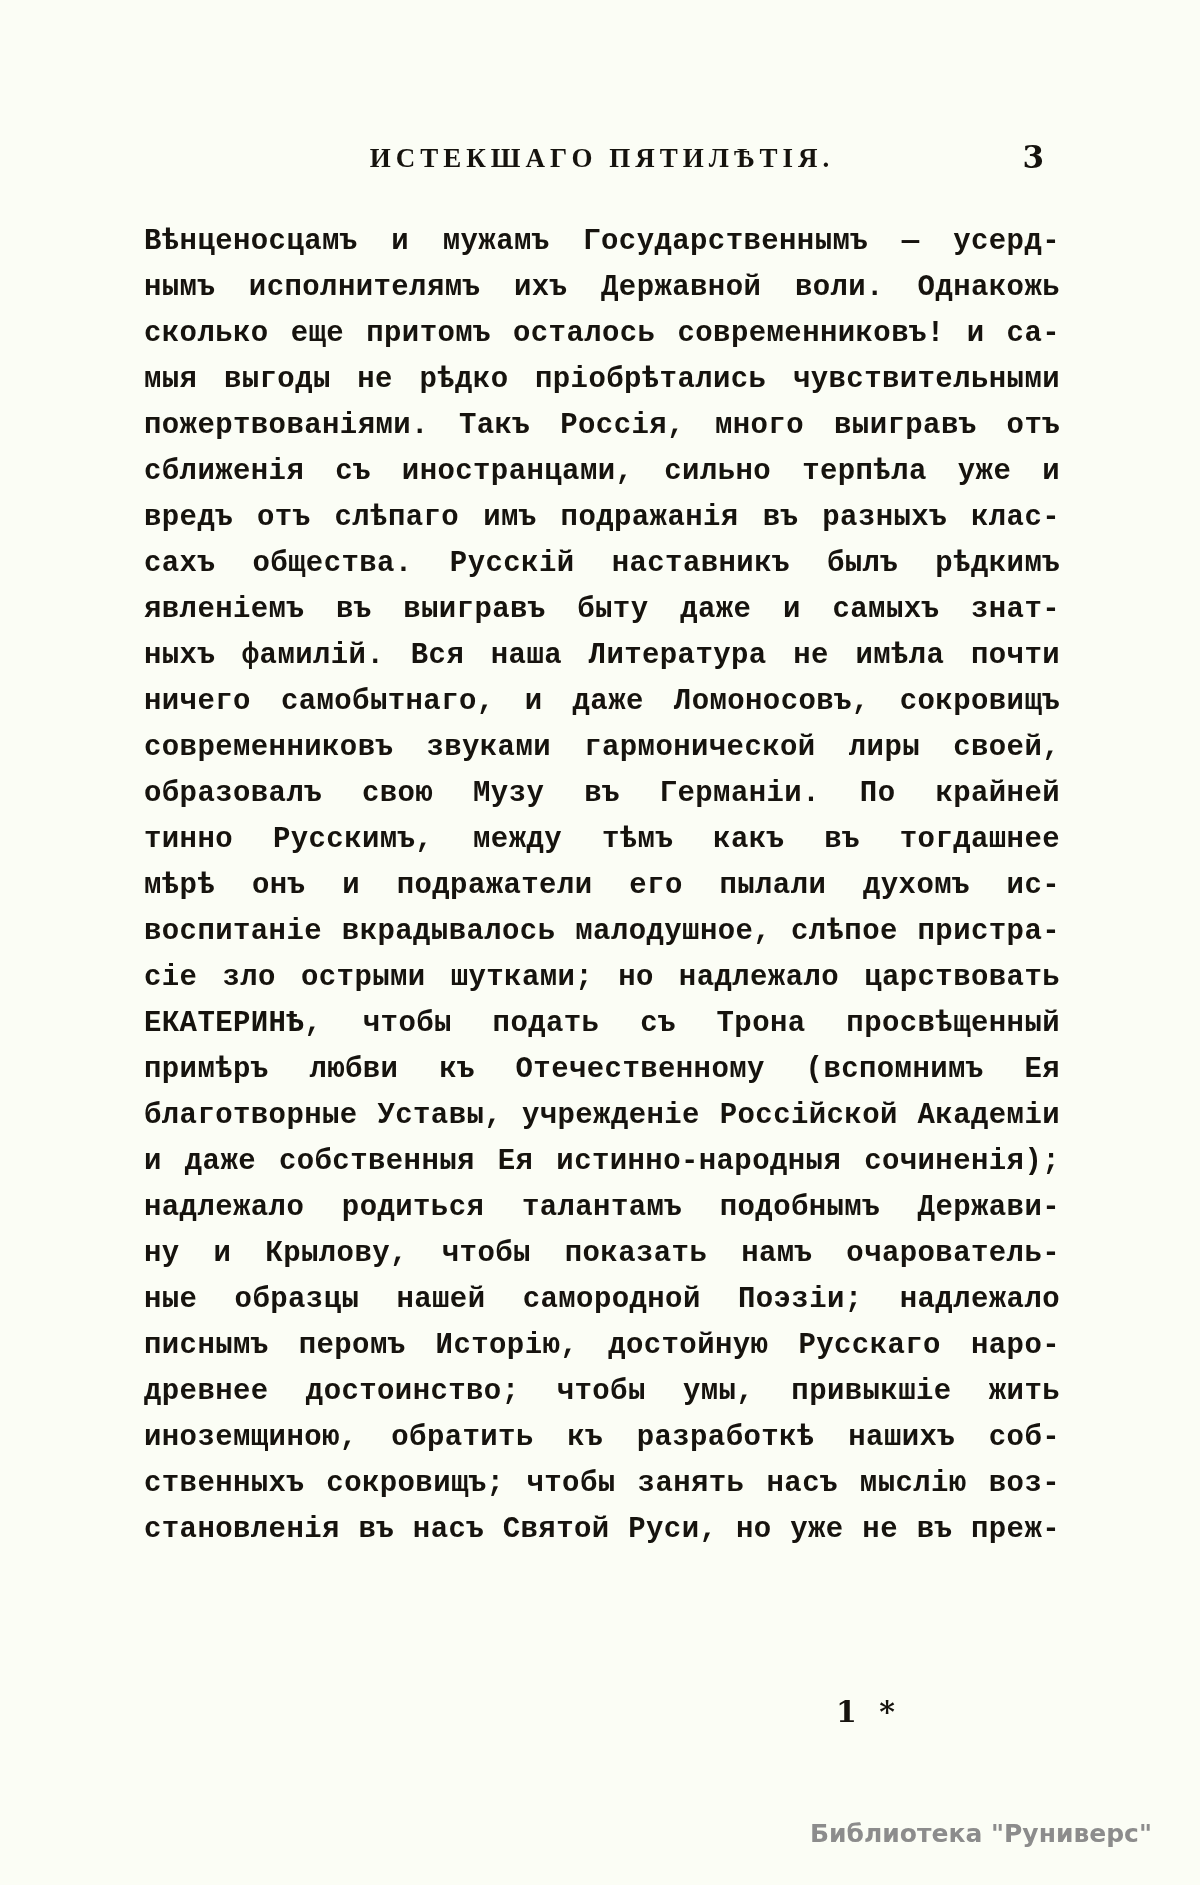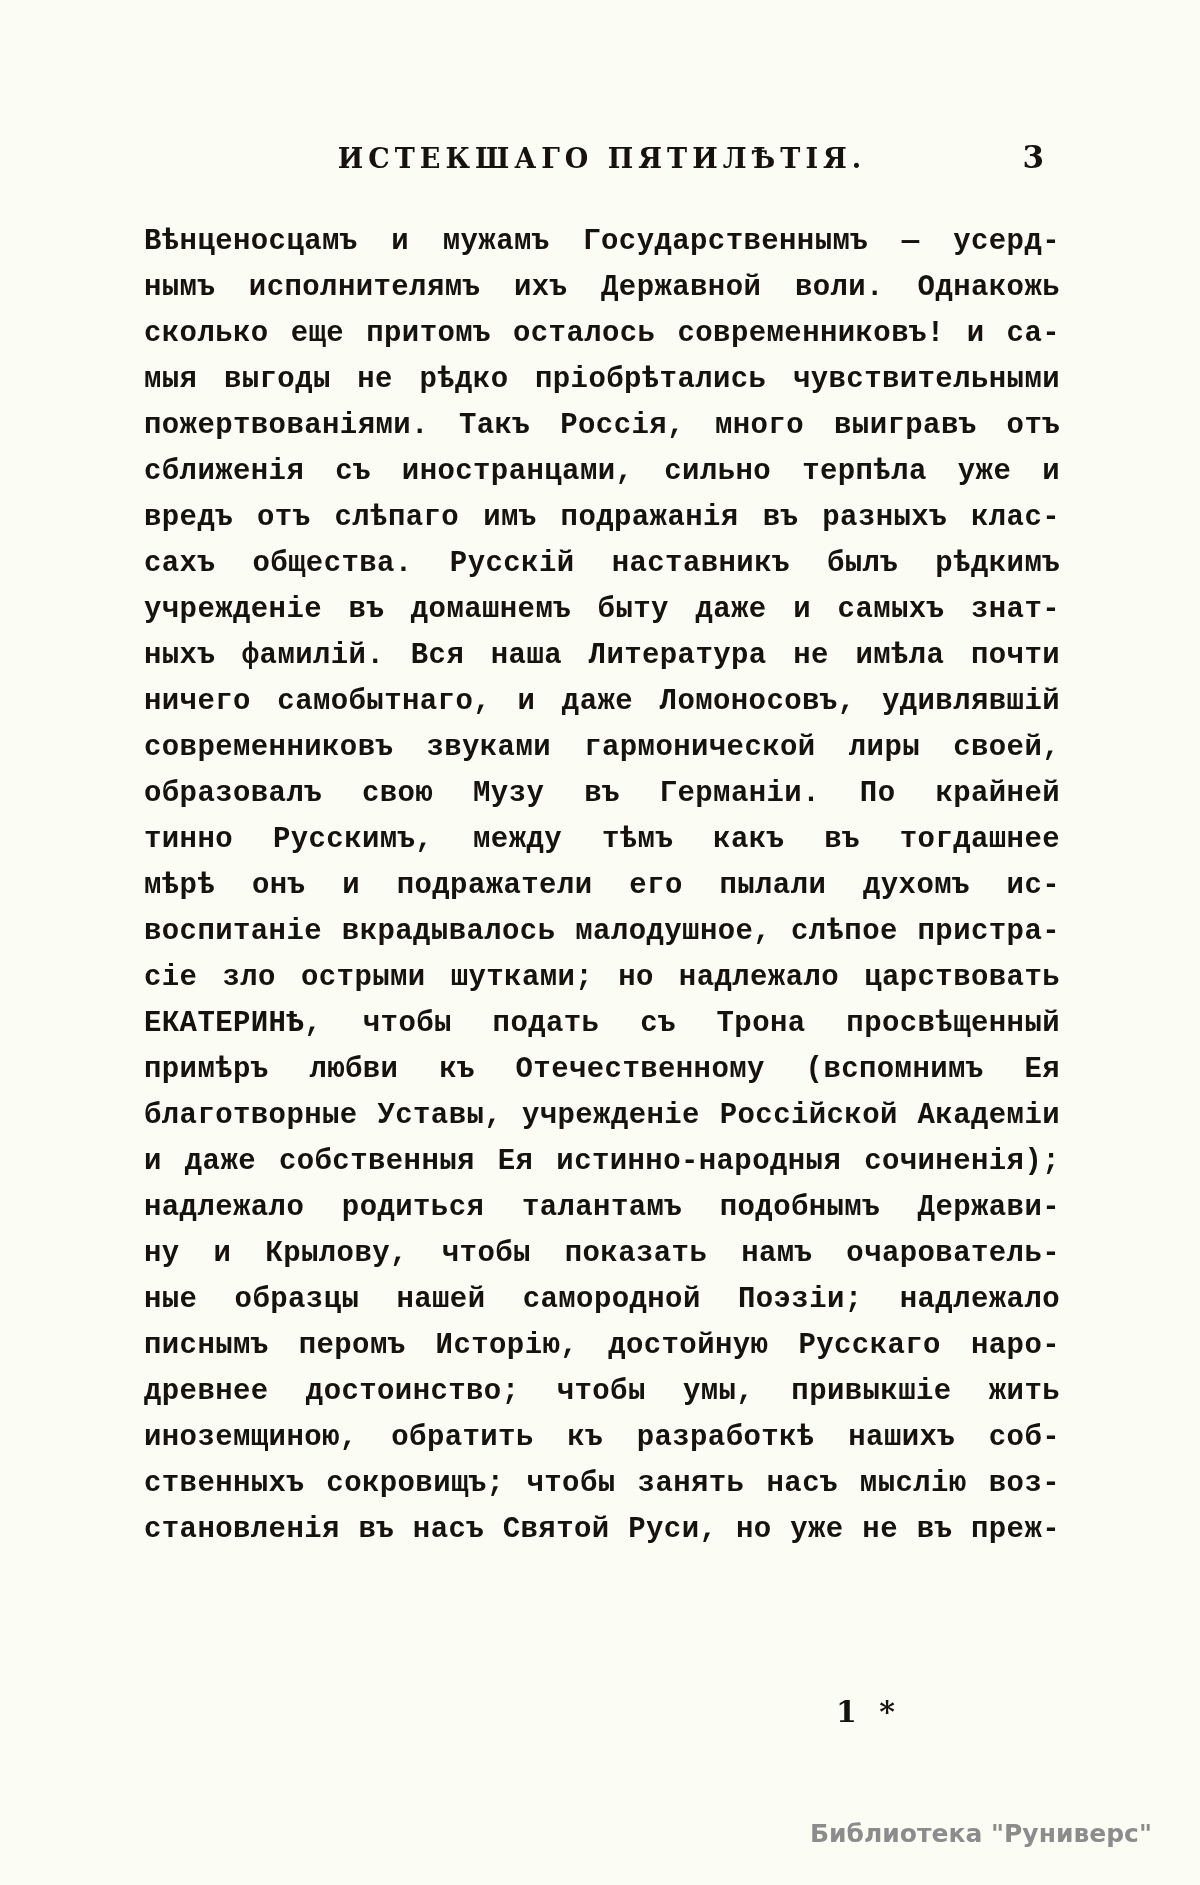--- a/index.html
+++ b/index.html
@@ -12,20 +12,21 @@
     position:relative;width:1200px;height:1885px;overflow:hidden;
     background:#fbfdf5;color:#16130e;
   }
   .header-row{
     position:absolute;left:144px;top:143px;width:916px;height:42px;
   }
   .header-title{
     position:absolute;left:0;right:0;text-align:center;
     font-size:27px;font-weight:bold;letter-spacing:5px;
     white-space:nowrap;
+    font-family:Liberation Serif, serif;
   }
   .page-number{
     position:absolute;right:16px;top:-4px;
     font-size:31px;font-weight:bold;
   }
   .text-block{
     position:absolute;left:144px;top:219px;width:916px;
   }
   .text-line{
     height:46px;line-height:46px;
@@ -61,23 +62,23 @@
   <div class="text-block" id="text-block">
 
   <div class="text-line">Вѣнценосцамъ и мужамъ Государственнымъ — усерд-</div>
       <div class="text-line">нымъ исполнителямъ ихъ Державной воли. Однакожь</div>
       <div class="text-line">сколько еще притомъ осталось современниковъ! и са-</div>
       <div class="text-line">мыя выгоды не рѣдко пріобрѣтались чувствительными</div>
       <div class="text-line">пожертвованіями. Такъ Россія, много выигравъ отъ</div>
       <div class="text-line">сближенія съ иностранцами, сильно терпѣла уже и</div>
       <div class="text-line">вредъ отъ слѣпаго имъ подражанія въ разныхъ клас-</div>
       <div class="text-line">сахъ общества. Русскій наставникъ былъ рѣдкимъ</div>
-      <div class="text-line">учрежденіе въ домашнемъ быту даже и самыхъ знат-</div>
+      <div class="text-line">явленіемъ въ выигравъ быту даже и самыхъ знат-</div>
       <div class="text-line">ныхъ фамилій. Вся наша Литература не имѣла почти</div>
-      <div class="text-line">ничего самобытнаго, и даже Ломоносовъ, удивлявшій</div>
+      <div class="text-line">ничего самобытнаго, и даже Ломоносовъ, сокровищъ</div>
       <div class="text-line">современниковъ звуками гармонической лиры своей,</div>
       <div class="text-line">образовалъ свою Музу въ Германіи. По крайней</div>
       <div class="text-line">тинно Русскимъ, между тѣмъ какъ въ тогдашнее</div>
       <div class="text-line">мѣрѣ онъ и подражатели его пылали духомъ ис-</div>
       <div class="text-line">воспитаніе вкрадывалось малодушное, слѣпое пристра-</div>
       <div class="text-line">сіе зло острыми шутками; но надлежало царствовать</div>
       <div class="text-line">ЕКАТЕРИНѢ, чтобы подать съ Трона просвѣщенный</div>
       <div class="text-line">примѣръ любви къ Отечественному (вспомнимъ Ея</div>
       <div class="text-line">благотворные Уставы, учрежденіе Россійской Академіи</div>
       <div class="text-line">и даже собственныя Ея истинно-народныя сочиненія);</div>

